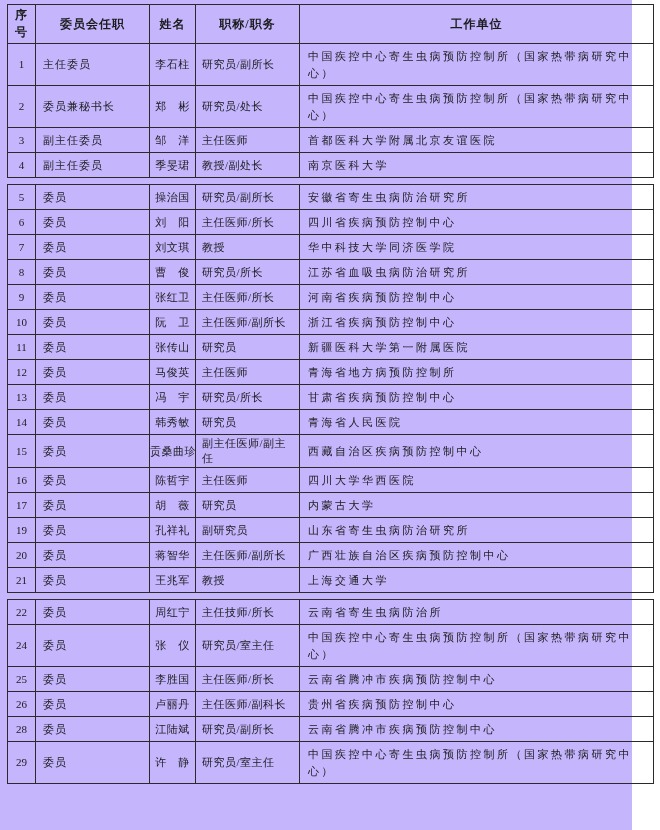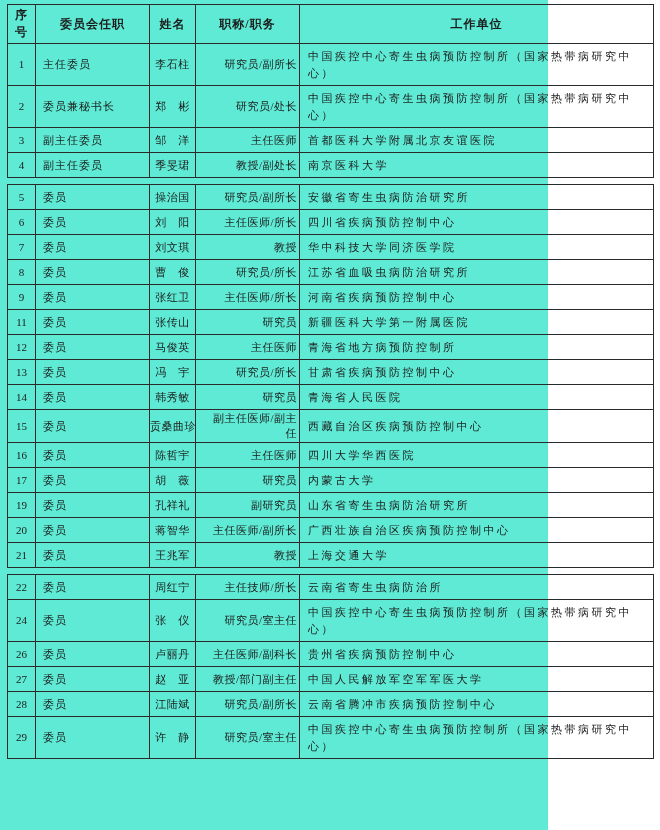--- a/index.html
+++ b/index.html
@@ -3,24 +3,24 @@
 <meta charset="utf-8">
 <style>
   * { box-sizing: border-box; margin: 0; padding: 0; }
   html, body {
     width: 660px;
     background: #ffffff;
     font-family: "Liberation Serif", "DejaVu Serif", serif;
     color: #1c1c1c;
   }
   .page {
-    width: 548px;
+    width: 632px;
     height: 830px;
     padding: 4px 7px 0 7px;
-    background: #5eead4;
+    background: #c4b5fd;
   }
   table.roster {
     width: 646px;
     border-collapse: collapse;
     table-layout: fixed;
   }
   .section-gap { height: 6px; }
   th, td {
     border: 1px solid #2a2a2a;
     vertical-align: middle;
@@ -32,21 +32,21 @@
     font-weight: bold;
     text-align: center;
     letter-spacing: 1px;
     padding: 2px;
   }
   td { height: 22px; font-size: 11px; line-height: 15px; }
   tr.tall td { height: 42px; }
   td.col-no { text-align: center; letter-spacing: 0; font-size: 11px; }
   td.col-position { text-align: left; padding-left: 7px; letter-spacing: 1px; }
   td.col-name { text-align: center; letter-spacing: 0.5px; white-space: nowrap; }
-  td.col-title { text-align: right; padding: 1px 2px 1px 6px; letter-spacing: 0.5px; }
+  td.col-title { text-align: left; padding: 1px 2px 1px 6px; letter-spacing: 0.5px; }
   td.col-org { text-align: left; padding: 2px 6px 2px 8px; letter-spacing: 2.5px; line-height: 20px; }
   tr.tall td.col-org { line-height: 17px; }
 </style>
 </head>
 <body>
 
 <div class="page">
 
   <table class="roster">
     <colgroup>
@@ -137,20 +137,27 @@
           <td class="col-org">江苏省血吸虫病防治研究所</td>
         </tr>
         <tr>
           <td class="col-no">9</td>
           <td class="col-position">委员</td>
           <td class="col-name">张红卫</td>
           <td class="col-title">主任医师/所长</td>
           <td class="col-org">河南省疾病预防控制中心</td>
         </tr>
         <tr>
+          <td class="col-no">10</td>
+          <td class="col-position">委员</td>
+          <td class="col-name">阮　卫</td>
+          <td class="col-title">主任医师/副所长</td>
+          <td class="col-org">浙江省疾病预防控制中心</td>
+        </tr>
+        <tr>
           <td class="col-no">11</td>
           <td class="col-position">委员</td>
           <td class="col-name">张传山</td>
           <td class="col-title">研究员</td>
           <td class="col-org">新疆医科大学第一附属医院</td>
         </tr>
         <tr>
           <td class="col-no">12</td>
           <td class="col-position">委员</td>
           <td class="col-name">马俊英</td>
@@ -235,34 +242,34 @@
           <td class="col-org">云南省寄生虫病防治所</td>
         </tr>
         <tr class="tall">
           <td class="col-no">24</td>
           <td class="col-position">委员</td>
           <td class="col-name">张　仪</td>
           <td class="col-title">研究员/室主任</td>
           <td class="col-org">中国疾控中心寄生虫病预防控制所（国家热带病研究中心）</td>
         </tr>
         <tr>
+          <td class="col-no">25</td>
+          <td class="col-position">委员</td>
+          <td class="col-name">李胜国</td>
+          <td class="col-title">主任医师/所长</td>
+          <td class="col-org">云南省腾冲市疾病预防控制中心</td>
+        </tr>
+        <tr>
           <td class="col-no">26</td>
           <td class="col-position">委员</td>
           <td class="col-name">卢丽丹</td>
           <td class="col-title">主任医师/副科长</td>
           <td class="col-org">贵州省疾病预防控制中心</td>
         </tr>
         <tr>
-          <td class="col-no">27</td>
-          <td class="col-position">委员</td>
-          <td class="col-name">赵　亚</td>
-          <td class="col-title">教授/部门副主任</td>
-          <td class="col-org">中国人民解放军空军军医大学</td>
-        </tr>
-        <tr>
           <td class="col-no">28</td>
           <td class="col-position">委员</td>
           <td class="col-name">江陆斌</td>
           <td class="col-title">研究员/副所长</td>
           <td class="col-org">云南省腾冲市疾病预防控制中心</td>
         </tr>
         <tr class="tall">
           <td class="col-no">29</td>
           <td class="col-position">委员</td>
           <td class="col-name">许　静</td>

